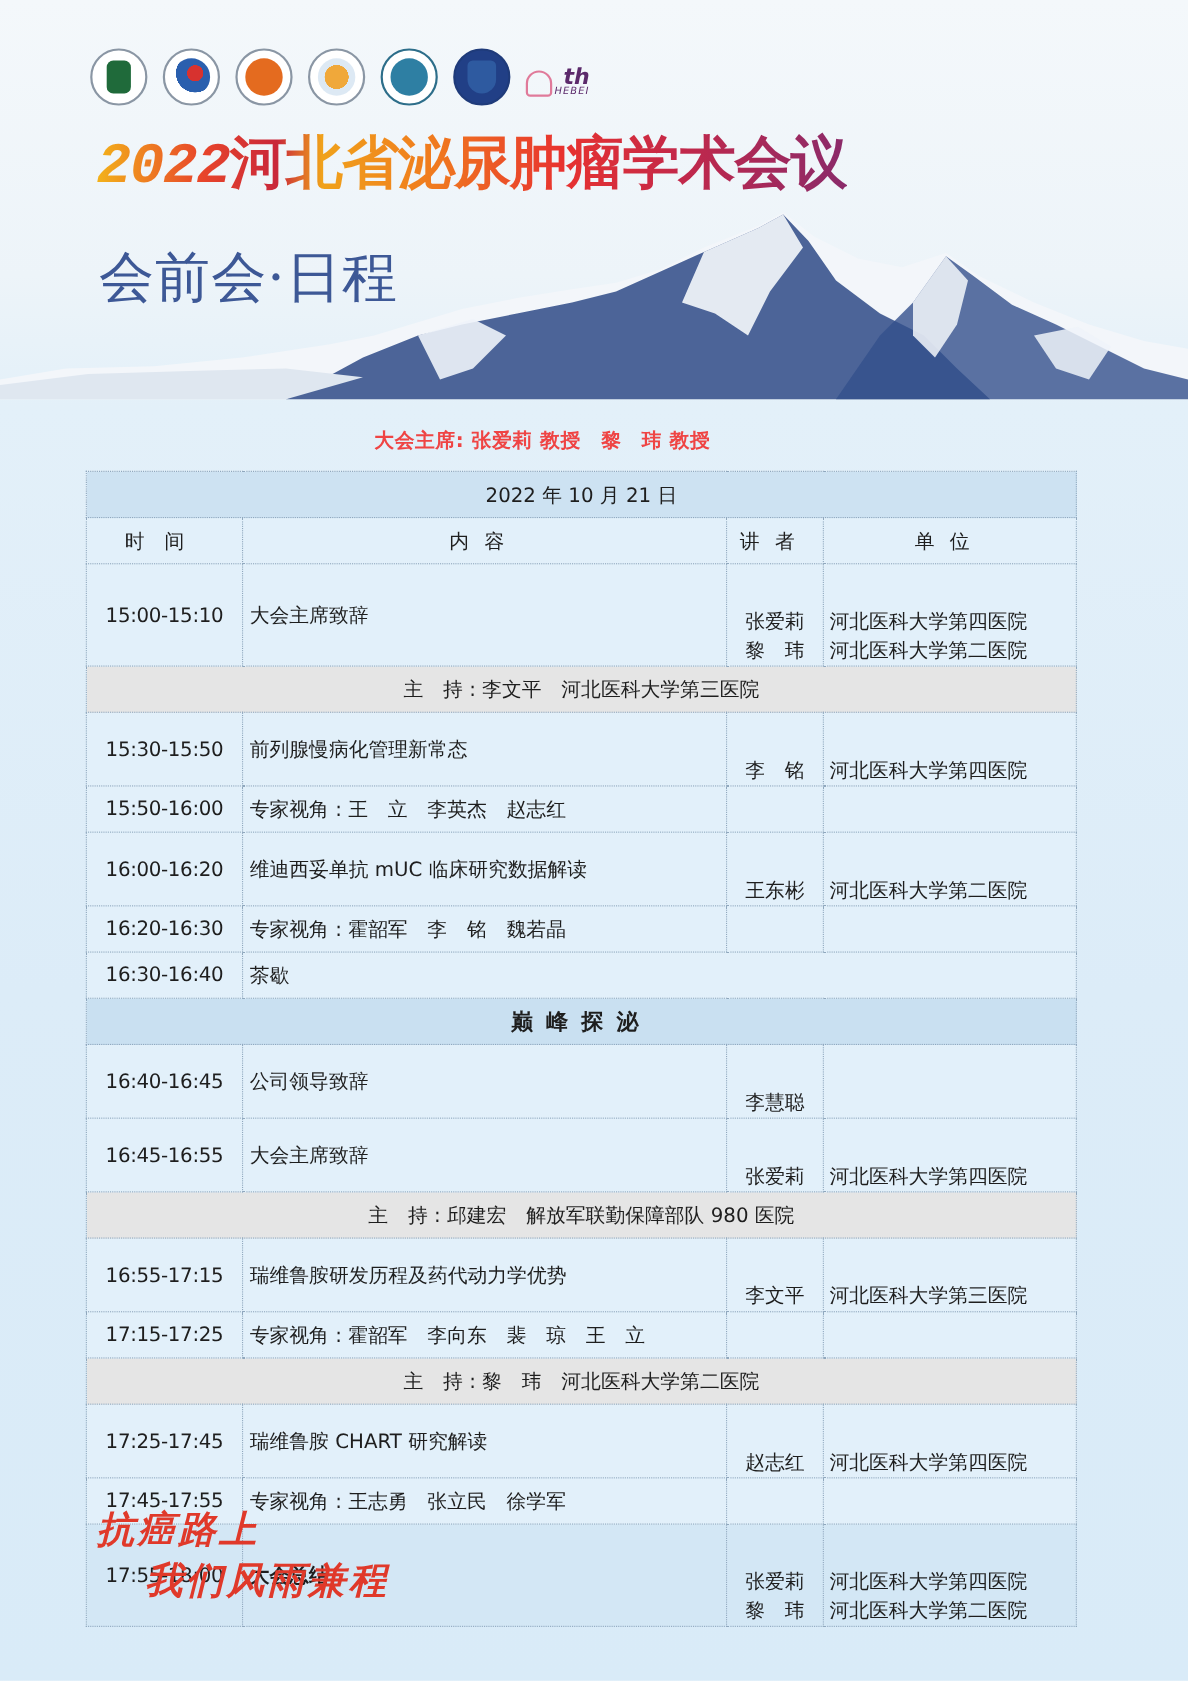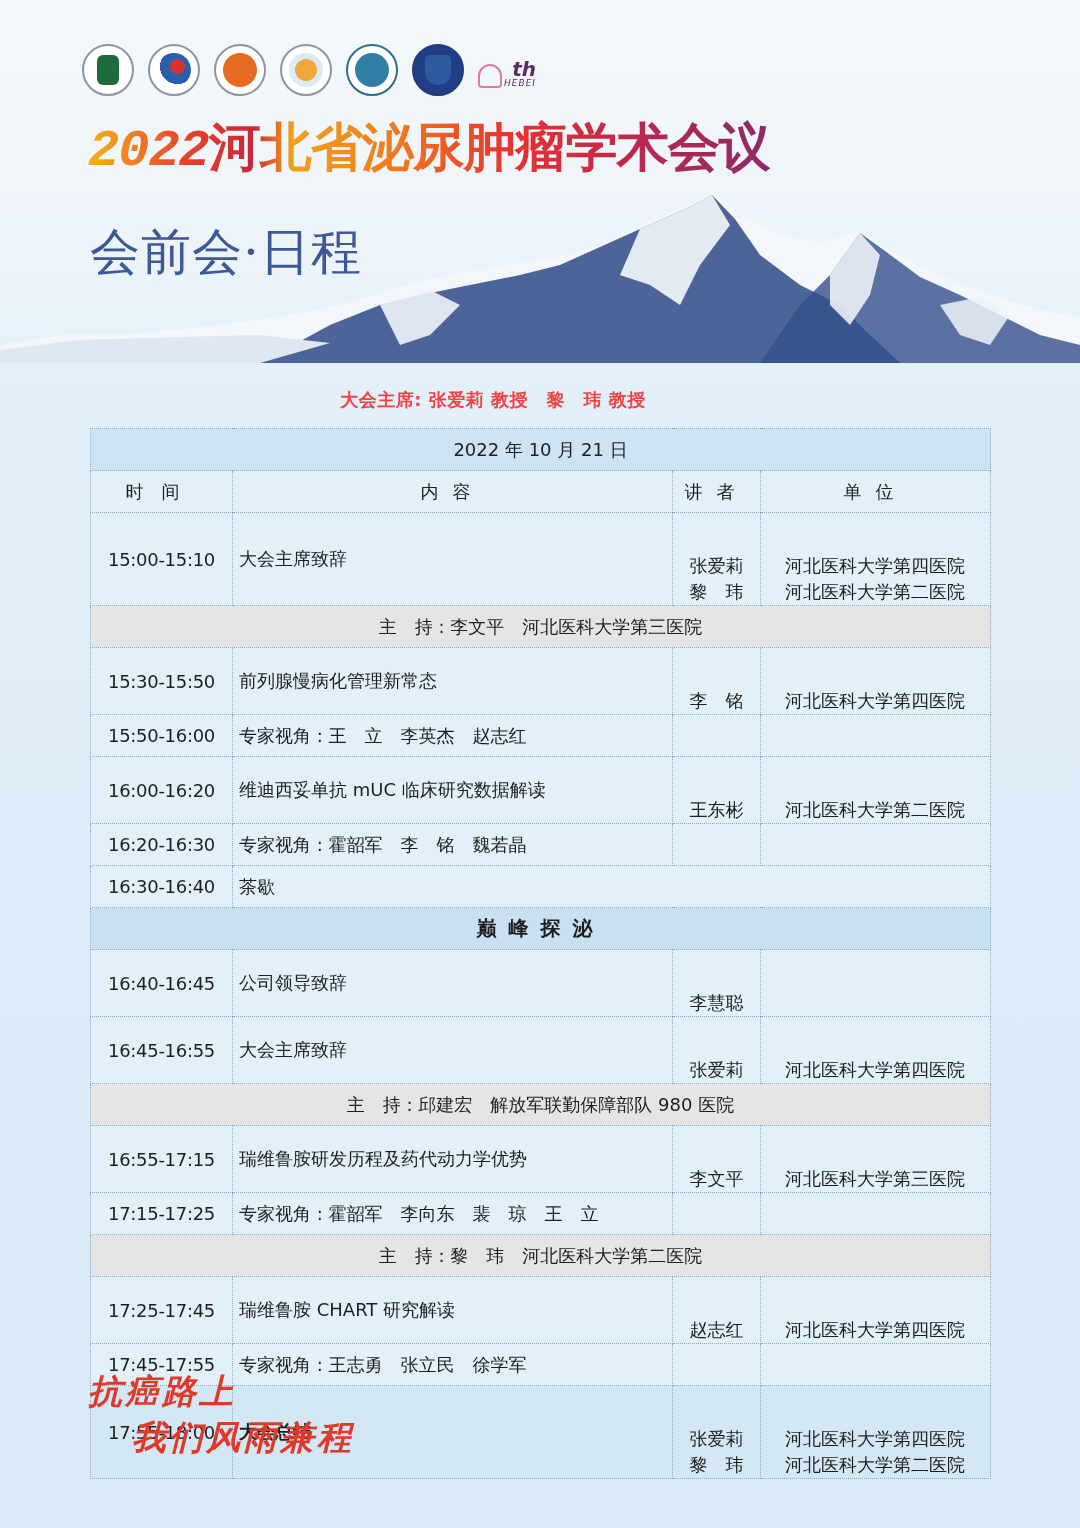--- a/index.html
+++ b/index.html
@@ -68,40 +68,40 @@
   
   .chair {
     position: absolute; top: 388px; left: 0; width: 900px;
     text-align: center; font-size: 18px; font-weight: bold; color: #ef4444;
     letter-spacing: 0.5px;
     margin-left: 43px;
   }
 
   
   .schedule {
-    position: absolute; top: 428px; left: 90px; width: 900px;
+    position: absolute; top: 428px; left: 78px; width: 900px;
     border-collapse: collapse; table-layout: fixed;
     font-size: 18px;
   }
   .schedule td {
     border: 1px dotted #8fa7bd;
     height: 42px; padding: 0 6px; vertical-align: middle;
     background: #e2f0fa;
   }
   .schedule col.c-time { width: 142px; }
   .schedule col.c-topic { width: 440px; }
   .schedule col.c-speaker { width: 88px; }
   .schedule col.c-unit { width: 230px; }
   .schedule tr.band td { background: #e5e5e5; text-align: center; }
   .schedule tr.date td { background: #cde2f2; height: 42px; }
   .schedule tr.head td { text-align: center; letter-spacing: 14px; }
   .schedule tr.head td.t-head { letter-spacing: 18px; }
   .schedule td.time { text-align: center; letter-spacing: -0.3px; }
   .schedule td.speaker { text-align: center; }
-  .schedule td.unit { padding-left: 5px; white-space: nowrap; text-align: center; }
+  .schedule td.unit { padding-left: 5px; white-space: nowrap; }
   .schedule tr.tall td { height: 68px; }
   .schedule tr.section td { font-weight: bold; font-size: 20px; letter-spacing: 12px; background: #c9e0f1; }
   .schedule tr.final td { background: #d3e7f5; }
   .schedule td.bold { font-weight: bold; }
   .stack { display: flex; flex-direction: column; line-height: 26px; margin-top: 40px; }
 
   
   .slogan {
     position: absolute; left: 88px; top: 1368px;
     font-family: "DejaVu Serif", serif; font-style: italic; font-weight: bold;

